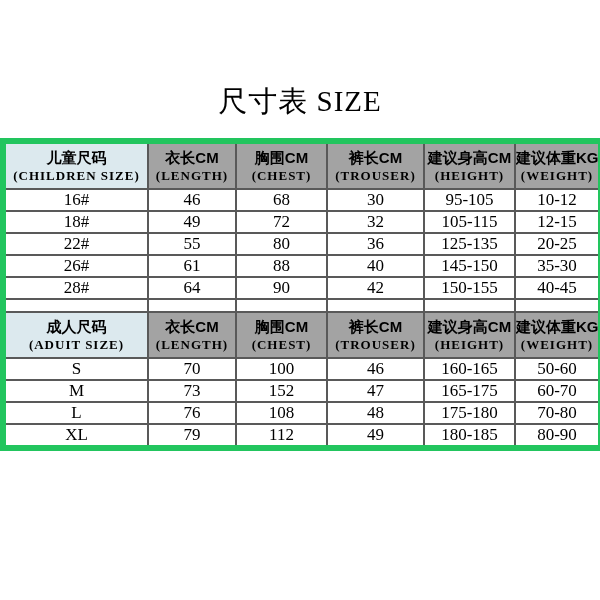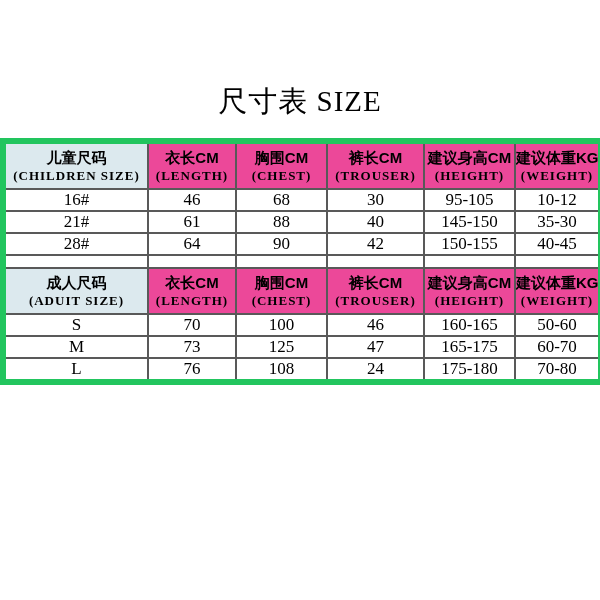--- a/index.html
+++ b/index.html
@@ -31,21 +31,21 @@
   table.size-table td {
     border: 2px solid #595959;
     text-align: center;
     vertical-align: middle;
     padding: 0;
     overflow: hidden;
     white-space: nowrap;
   }
   tr.hdr th {
     height: 44px;
-    background: #ec4899;
+    background: #a3a3a3;
   }
   tr.hdr th.size-hd {
     background: #dce9ee;
   }
   .zh {
     font-family: "Liberation Sans", sans-serif;
     font-weight: 700;
     font-size: 15px;
     line-height: 1.3;
     color: #000;
@@ -114,21 +114,37 @@
 
   <tr class="data-row">
     <td>16#</td>
     <td>46</td>
     <td>68</td>
     <td>30</td>
     <td>95-105</td>
     <td>10-12</td>
   </tr>
   <tr class="data-row">
-    <td>21#</td>
+    <td>18#</td>
+    <td>49</td>
+    <td>72</td>
+    <td>32</td>
+    <td>105-115</td>
+    <td>12-15</td>
+  </tr>
+  <tr class="data-row">
+    <td>22#</td>
+    <td>55</td>
+    <td>80</td>
+    <td>36</td>
+    <td>125-135</td>
+    <td>20-25</td>
+  </tr>
+  <tr class="data-row">
+    <td>26#</td>
     <td>61</td>
     <td>88</td>
     <td>40</td>
     <td>145-150</td>
     <td>35-30</td>
   </tr>
   <tr class="data-row">
     <td>28#</td>
     <td>64</td>
     <td>90</td>
@@ -177,27 +193,35 @@
     <td>S</td>
     <td>70</td>
     <td>100</td>
     <td>46</td>
     <td>160-165</td>
     <td>50-60</td>
   </tr>
   <tr class="data-row">
     <td>M</td>
     <td>73</td>
-    <td>125</td>
+    <td>152</td>
     <td>47</td>
     <td>165-175</td>
     <td>60-70</td>
   </tr>
   <tr class="data-row">
     <td>L</td>
     <td>76</td>
     <td>108</td>
-    <td>24</td>
+    <td>48</td>
     <td>175-180</td>
     <td>70-80</td>
   </tr>
+  <tr class="data-row">
+    <td>XL</td>
+    <td>79</td>
+    <td>112</td>
+    <td>49</td>
+    <td>180-185</td>
+    <td>80-90</td>
+  </tr>
 </tbody>
   </table>
 
 </body></html>

